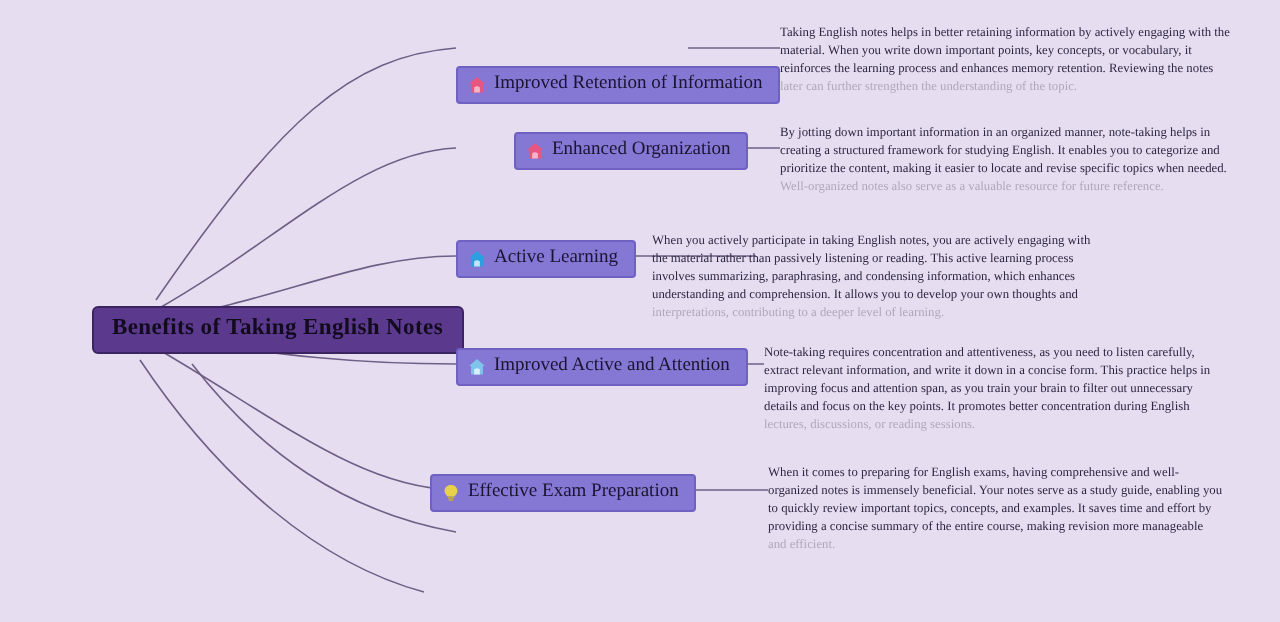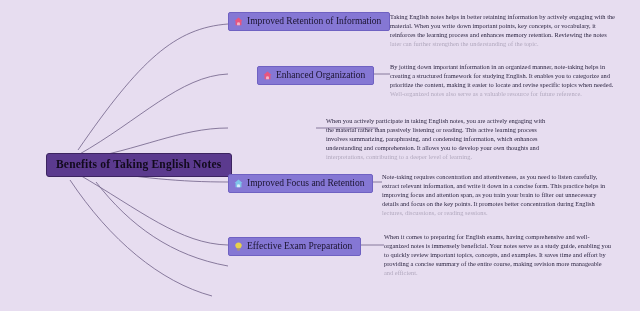--- a/index.html
+++ b/index.html
@@ -106,46 +106,53 @@
       <path d="M 316 128 L 378 128"></path>
       <path d="M 336 182 L 382 182"></path>
       <path d="M 330 245 L 384 245"></path>
     </g>
   </svg>
 
   <div class="root-node">
     <div class="root-label">Benefits of Taking English Notes</div>
   </div>
 
-  <div class="branch-node" style="left:228px; top:12px;text-align:right;">
+  <div class="branch-node" style="left:228px; top:33px;text-align:right;">
     <svg class="node-icon" viewBox="0 0 10 10">
       <path d="M5 0.6 L9.4 4.4 L8.3 4.4 L8.3 9.2 L1.7 9.2 L1.7 4.4 L0.6 4.4 Z" fill="#e8557f"></path>
       <path d="M3.4 9.2 L3.4 6.4 Q5 5.0 6.6 6.4 L6.6 9.2 Z" fill="#f3b4c6"></path>
     </svg>
     <span class="branch-label">Improved Retention of Information</span>
   </div>
 
   <div class="branch-node" style="left:228px; top:66px;margin-left:29px;">
     <svg class="node-icon" viewBox="0 0 10 10">
       <path d="M5 0.6 L9.4 4.4 L8.3 4.4 L8.3 9.2 L1.7 9.2 L1.7 4.4 L0.6 4.4 Z" fill="#e8557f"></path>
       <path d="M3.4 9.2 L3.4 6.4 Q5 5.0 6.6 6.4 L6.6 9.2 Z" fill="#f3b4c6"></path>
     </svg>
     <span class="branch-label">Enhanced Organization</span>
   </div>
 
+  <div class="branch-node" style="left:228px; top:120px;">
+    <svg class="node-icon" viewBox="0 0 10 10">
+      <path d="M5 0.6 L9.4 4.4 L8.3 4.4 L8.3 9.2 L1.7 9.2 L1.7 4.4 L0.6 4.4 Z" fill="#2b9fe0"></path>
+      <path d="M3.4 9.2 L3.4 6.4 Q5 5.0 6.6 6.4 L6.6 9.2 Z" fill="#bfe4f7"></path>
+    </svg>
+    <span class="branch-label">Active Learning</span>
+  </div>
 
   <div class="branch-node" style="left:228px; top:174px;">
     <svg class="node-icon" viewBox="0 0 10 10">
       <path d="M5 0.6 L9.4 4.4 L8.3 4.4 L8.3 9.2 L1.7 9.2 L1.7 4.4 L0.6 4.4 Z" fill="#7fc4ea"></path>
       <path d="M3.4 9.2 L3.4 6.4 Q5 5.0 6.6 6.4 L6.6 9.2 Z" fill="#d8eefb"></path>
     </svg>
-    <span class="branch-label">Improved Focus and Retention</span>
+    <span class="branch-label">Improved Active and Attention</span>
   </div>
 
-  <div class="branch-node" style="left:228px; top:237px;justify-content:space-between;">
+  <div class="branch-node" style="left:215px; top:237px;justify-content:space-between;">
     <svg class="node-icon" viewBox="0 0 10 10">
       <path d="M5 0.5 C7.2 0.5 8.6 2.0 8.6 3.8 C8.6 5.2 7.6 6.0 7.0 6.9 L3.0 6.9 C2.4 6.0 1.4 5.2 1.4 3.8 C1.4 2.0 2.8 0.5 5 0.5 Z" fill="#e8d24a"></path>
       <rect x="3.3" y="7.2" width="3.4" height="0.9" fill="#c9ae2e"></rect>
       <rect x="3.7" y="8.4" width="2.6" height="0.9" fill="#c9ae2e"></rect>
     </svg>
     <span class="branch-label">Effective Exam Preparation</span>
   </div>
 
   <div class="detail-text" style="left:390px; top:12px; width:250px;">
     <span class="ln">Taking English notes helps in better retaining information by actively engaging with the</span>

